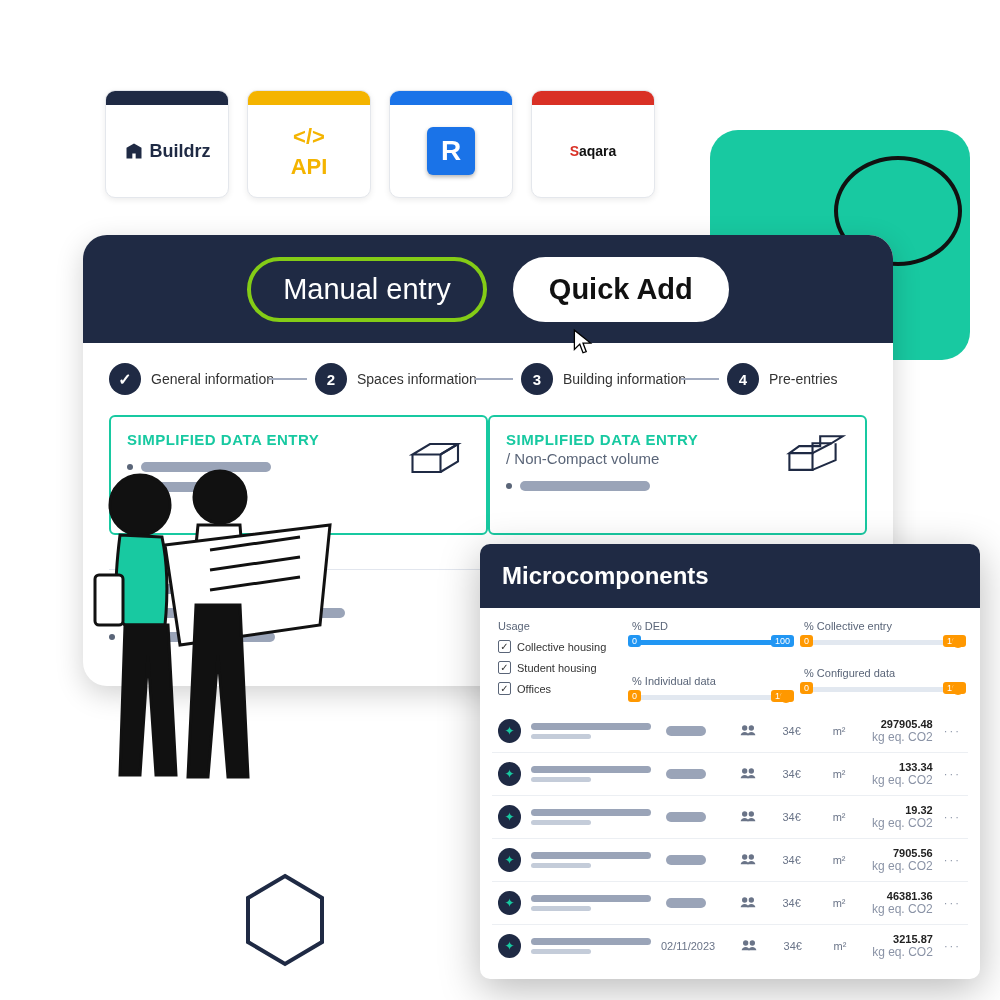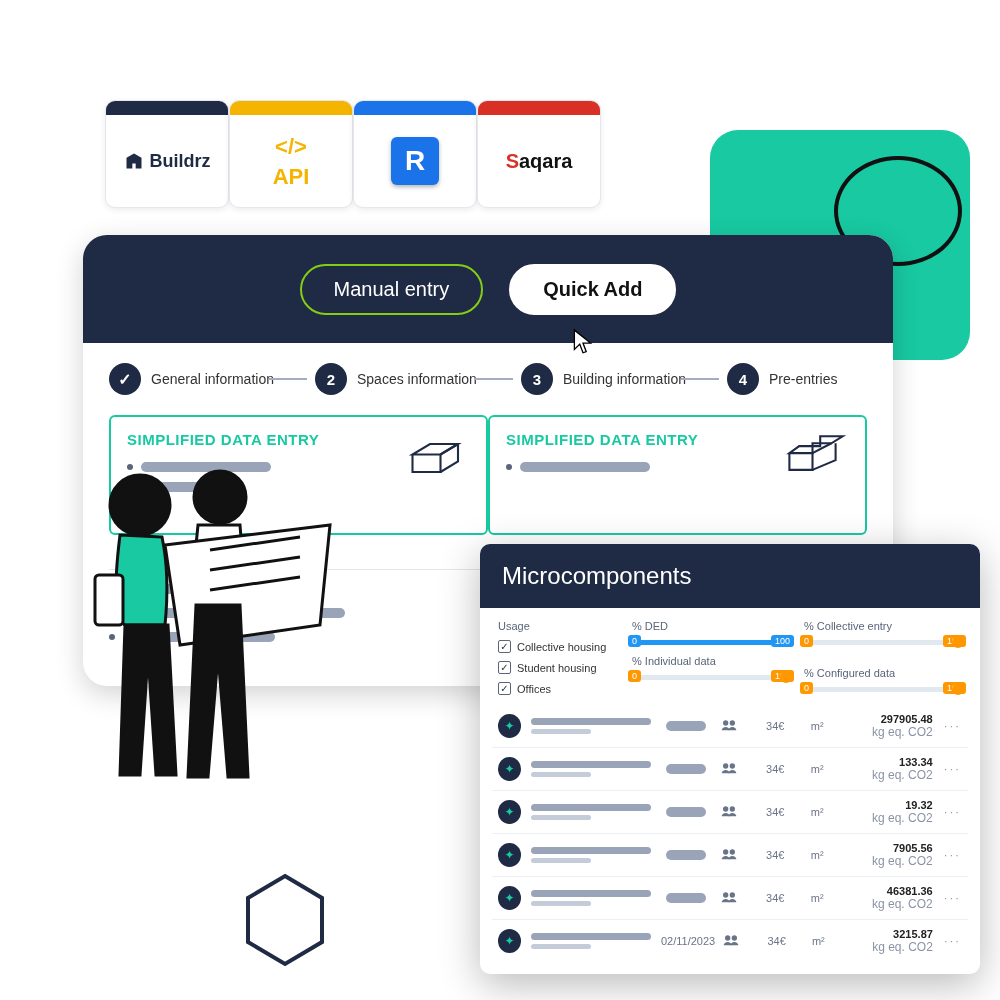--- a/index.html
+++ b/index.html
@@ -1,41 +1,41 @@
 <!DOCTYPE html>
 <html><head>
 <meta charset="utf-8">
 <style>
   *{box-sizing:border-box;margin:0;padding:0;font-family:Arial,Helvetica,sans-serif}
   body{width:1000px;height:1000px;background:#fff;position:relative;overflow:hidden}
 
   
-  .integrations{position:absolute;left:105px;top:100px;display:flex;}
+  .integrations{position:absolute;left:105px;top:90px;display:flex;gap:18px}
   .icard{width:124px;height:108px;border-radius:10px;background:#fff;border:1px solid #e4e7ec;box-shadow:0 2px 6px rgba(0,0,0,.08);overflow:hidden;display:flex;flex-direction:column}
   .icard .bar{height:14px;width:100%}
   .icard .body{flex:1;display:flex;align-items:center;justify-content:center;gap:6px}
   .icard.buildrz .bar{background:#1f2a44}
   .icard.api    .bar{background:#f4b400}
   .icard.revit  .bar{background:#1a73e8}
   .icard.saqara .bar{background:#d93025}
   .buildrz-txt{color:#1f2a44;font-weight:700;font-size:18px}
   .api-txt{color:#f4b400;font-weight:800;font-size:22px;line-height:1}
   .api-code{color:#f4b400;font-weight:800;font-size:22px}
   .revit-r{width:48px;height:48px;background:#1a73e8;border-radius:6px;display:flex;align-items:center;justify-content:center;color:#fff;font-weight:800;font-size:28px;box-shadow:0 2px 4px rgba(0,0,0,.3)}
-  .saqara-txt{font-weight:600;color:#111;font-size:20px}
+  .saqara-txt{font-weight:600;color:#111;font-size:14px}
   .saqara-txt .s{color:#d93025}
 
   
   .teal-blob{position:absolute;right:30px;top:130px;width:260px;height:230px;background:#18c9a1;border-radius:28px}
   .oval-dark{position:absolute;right:38px;top:156px;width:128px;height:110px;border:4px solid #111;border-radius:50%}
 
   
   .window{position:absolute;left:83px;top:235px;width:810px;border-radius:24px;overflow:hidden;box-shadow:0 8px 28px rgba(0,0,0,.18);background:#fff}
   .titlebar{background:#1f2a44;height:108px;display:flex;align-items:center;justify-content:center;gap:26px}
-  .pill{padding:12px 32px;border-radius:999px;font-size:20px;color:#fff;border:2px solid #84cc16;cursor:pointer}
+  .pill{padding:12px 32px;border-radius:999px;font-size:29px;color:#fff;border:4px solid #84cc16;cursor:pointer}
   .pill.active{background:#fff;color:#111;border-color:#fff;font-weight:600}
 
   
   .cursor{position:absolute;left:572px;top:328px;width:22px;height:28px;pointer-events:none}
   .cursor svg{width:100%;height:100%}
 
   
   .stepper{display:flex;align-items:center;padding:20px 26px;gap:8px}
   .step{display:flex;align-items:center;gap:10px;white-space:nowrap}
   .badge{width:32px;height:32px;border-radius:50%;background:#1f2a44;color:#fff;display:flex;align-items:center;justify-content:center;font-weight:700;font-size:15px}
@@ -56,21 +56,21 @@
 
   
   .lower{padding:10px 26px 30px}
   .lower .row{display:flex;align-items:center;gap:10px;margin:14px 0}
 
   
   .people{position:absolute;left:70px;top:455px;width:280px;height:330px}
 
   
   .micro{position:absolute;left:480px;top:544px;width:500px;background:#fff;border-radius:10px;box-shadow:0 10px 40px rgba(0,0,0,.28);overflow:hidden}
-  .micro-head{background:#1f2a44;color:#fff;padding:18px 22px;font-size:24px;font-weight:400}
+  .micro-head{background:#1f2a44;color:#fff;padding:18px 22px;font-size:24px;font-weight:700}
   .micro-filters{display:flex;padding:12px 18px 6px;font-size:11px;color:#4a5468;gap:14px}
   .mcol{flex:1;display:flex;flex-direction:column;gap:8px}
   .mcol .lab{font-size:11px;color:#5a6578}
   .chk{display:flex;align-items:center;gap:6px;font-size:11px;color:#333}
   .chkbox{width:13px;height:13px;border:1.5px solid #5a6578;border-radius:2px;display:flex;align-items:center;justify-content:center;font-size:10px;color:#333}
   .range{height:5px;border-radius:3px;position:relative}
   .range.blue{background:#e2e8f0}
   .range.blue::before{content:"";position:absolute;left:0;right:0;top:0;bottom:0;background:#2196f3;border-radius:3px}
   .range.orange{background:#e2e8f0}
   .range.orange::after{content:"";position:absolute;right:-2px;top:-4px;width:12px;height:12px;border-radius:50%;background:#ff9800}
@@ -79,21 +79,21 @@
   .cap.r{right:-4px}
   .cap.blue{background:#2196f3}
   .cap.orange{background:#ff9800}
 
   .micro-list{padding:4px 12px 12px}
   .mrow{display:flex;align-items:center;gap:10px;padding:8px 6px;border-top:1px solid #eceff3;font-size:11px;color:#3a4254}
   .mrow:first-child{border-top:none}
   .mavatar{width:24px;height:24px;border-radius:50%;background:#1f2a44;display:flex;align-items:center;justify-content:center;color:#18c9a1;font-size:12px}
   .mtitle{flex:1;display:flex;flex-direction:column;gap:4px}
   .mtitle .ghost{height:7px}
-  .mcell{width:52px;text-align:left;color:#6a7488}
+  .mcell{width:52px;text-align:right;color:#6a7488}
   .mcell.sm{width:36px}
   .mright{width:80px;text-align:right}
   .mright .v{font-weight:700;color:#222}
   .mright .u{font-size:12px;color:#8a93a6}
   .dots{width:20px;text-align:center;color:#8a93a6;letter-spacing:2px;cursor:pointer}
 
   
   .hex{position:absolute;left:240px;top:870px;width:90px;height:100px}
 
   .people-icon{font-size:12px;color:#6a7488}
@@ -190,20 +190,21 @@
             <div class="ghost" style="width:130px"></div>
           </div>
         <div class="bullet">
             <div class="dot"></div>
             <div class="ghost" style="width:90px"></div>
           </div>
       </div>
     </div>
     <div class="card">
       <div class="card-heading">SIMPLIFIED DATA ENTRY</div>
+      <div class="card-sub">/ Non-Compact volume</div>
       <svg class="cube" viewBox="0 0 100 70">
           <g fill="none" stroke="#1f2a44" stroke-width="3">
             <path d="M12 28 L45 28 L45 14 L72 14 L88 4 L56 4 L56 18 L26 18 Z"></path>
             <path d="M12 28 L12 52 L45 52 L45 28"></path>
             <path d="M45 52 L78 38 L78 14"></path>
             <path d="M45 28 L72 14"></path>
           </g>
         </svg>
       <div class="bullets">
         <div class="bullet">
@@ -277,21 +278,21 @@
           <span class="chkbox">✓</span>
           <span>Offices</span>
         </label>
     </div>
     <div class="mcol">
       <div class="lab">% DED</div>
       <div class="range blue">
         <span class="cap l blue">0</span>
           <span class="cap r blue">100</span>
       </div>
-      <div class="lab" style="margin-top:2px">% Individual data</div>
+      <div class="lab" style="margin-top:22px">% Individual data</div>
       <div class="range orange">
         <span class="cap l orange">0</span>
           <span class="cap r orange">100</span>
       </div>
     </div>
     <div class="mcol">
       <div class="lab">% Collective entry</div>
       <div class="range orange">
         <span class="cap l orange">0</span>
           <span class="cap r orange">100</span>

